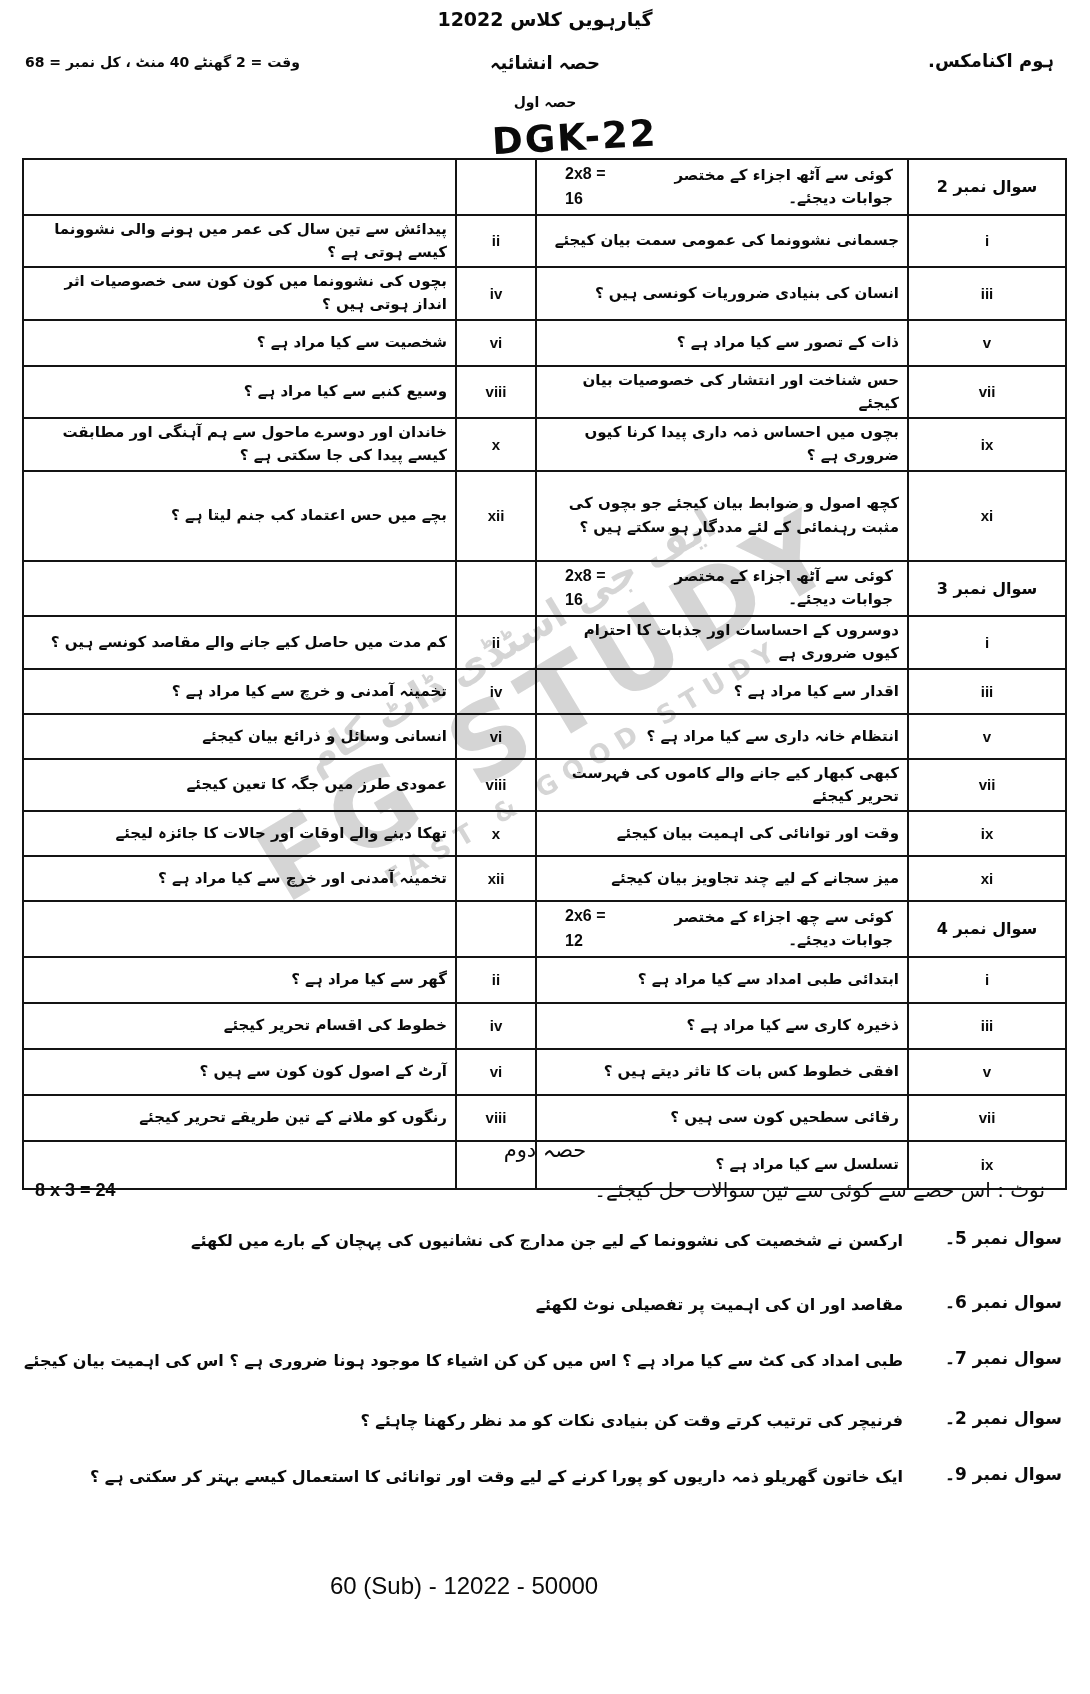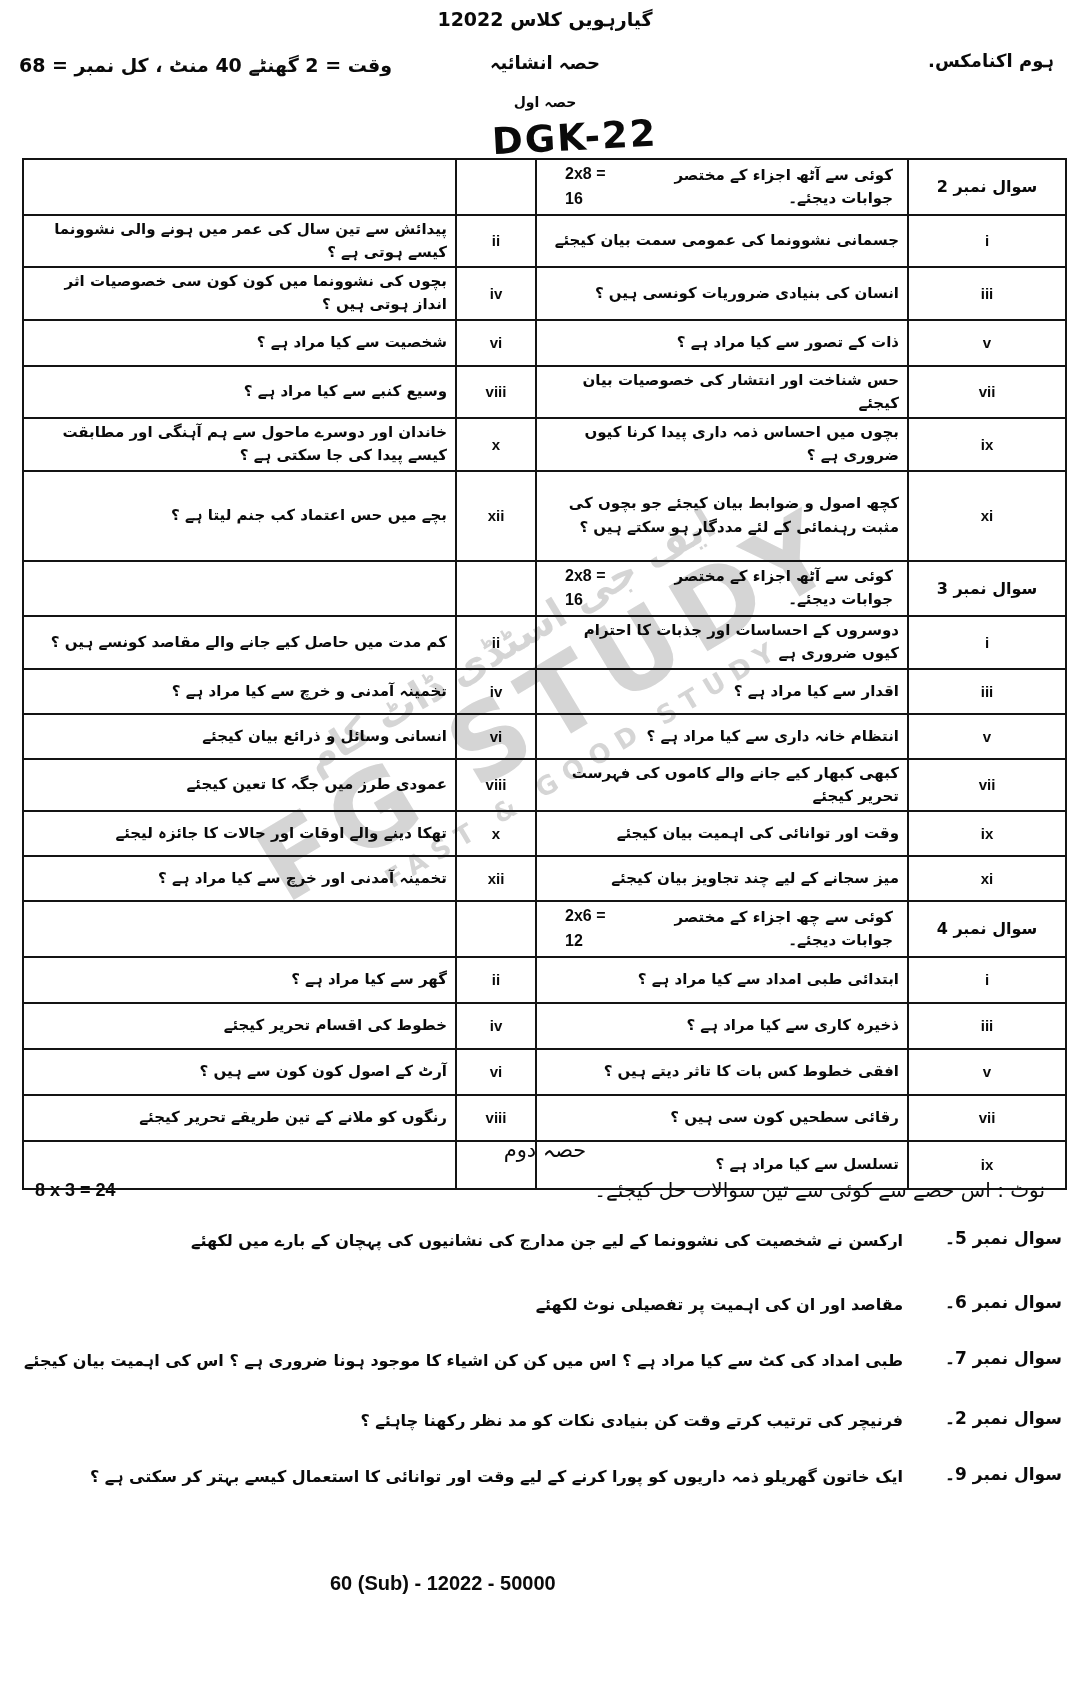--- a/index.html
+++ b/index.html
@@ -6,21 +6,21 @@
   .page{
     position:relative;width:1090px;height:1694px;background:#ffffff;
     font-family:"DejaVu Sans","Liberation Sans",sans-serif;color:#0a0a0a;
     margin:0 auto;overflow:hidden;
   }
   .abs{position:absolute;}
   .rtl{direction:rtl;unicode-bidi:plaintext;}
 
   
   .class-line{top:8px;left:0;width:100%;text-align:center;font-size:19px;font-weight:bold;}
-  .meta-time{top:54px;left:19px;font-size:19px;font-weight:bold;}
+  .meta-time{top:54px;left:25px;font-size:14px;font-weight:bold;}
   .meta-part{top:52px;left:0;width:100%;text-align:center;font-size:18px;font-weight:900;}
   .meta-subject{top:50px;right:36px;font-size:18px;font-weight:bold;}
   .section-one{top:94px;left:0;width:100%;text-align:center;font-size:14px;font-weight:900;}
   .hand-code{
     top:116px;left:492px;font-size:37px;font-weight:900;letter-spacing:2px;
     transform:rotate(-3deg);font-family:"DejaVu Sans",sans-serif;
   }
 
   
   .watermark{
@@ -47,21 +47,21 @@
   
   .p2-title{top:1138px;left:0;width:100%;text-align:center;font-size:21px;font-weight:400;}
   .note-row{top:1178px;left:35px;width:1010px;display:flex;justify-content:space-between;direction:rtl;align-items:center;}
   .note-text{font-size:20px;font-weight:normal;}
   .note-marks{direction:ltr;font-family:"Liberation Sans",sans-serif;font-size:18px;font-weight:bold;}
   .p2row{direction:rtl;display:flex;gap:42px;align-items:flex-start;right:28px;left:20px;}
   .p2label{font-size:17px;font-weight:700;white-space:nowrap;}
   .p2text{font-size:16px;font-weight:bold;line-height:1.6;}
   .p2q5{top:1228px;} .p2q6{top:1292px;} .p2q7{top:1348px;} .p2q8{top:1408px;} .p2q9{top:1464px;}
 
-  .footer{top:1572px;left:330px;font-family:"Liberation Sans",sans-serif;font-size:20px;font-weight:bold;}
+  .footer{top:1572px;left:330px;font-family:"Liberation Sans",sans-serif;font-size:24px;font-weight:normal;}
 </style>
 </head>
 <body>
 
 <div class="page">
 
   <div class="abs class-line rtl">گیارہویں کلاس 12022</div>
   <div class="abs meta-time rtl">وقت = 2 گھنٹے 40 منٹ ،    کل نمبر = 68</div>
   <div class="abs meta-part rtl">حصہ انشائیہ</div>
   <div class="abs meta-subject rtl">ہوم اکنامکس.</div>

